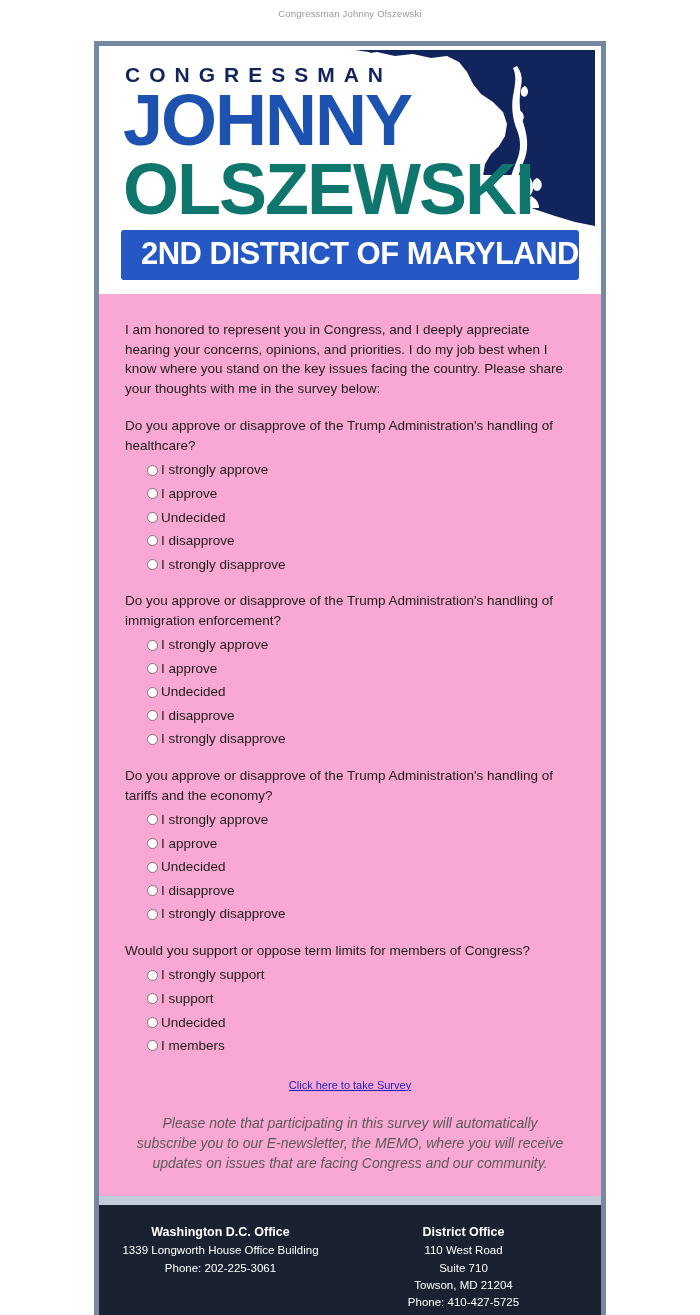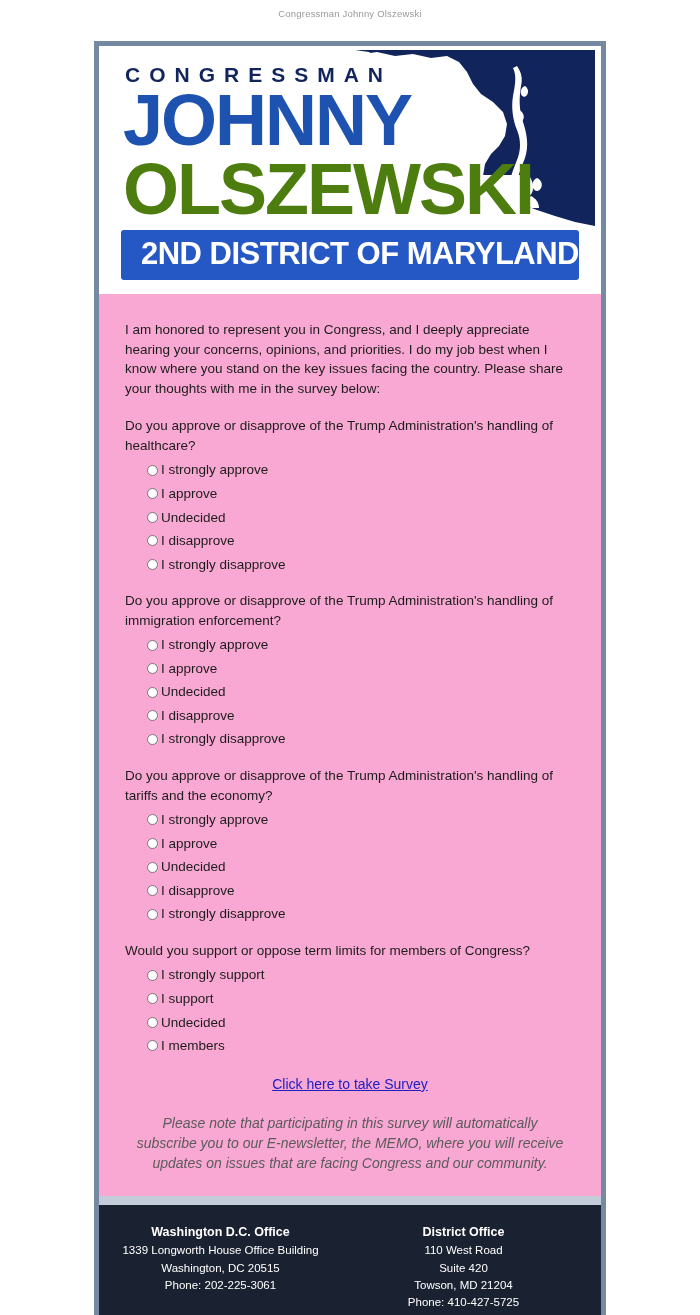--- a/index.html
+++ b/index.html
@@ -61,21 +61,21 @@
     color: #1d52b0;
     line-height: .94;
     padding-left: 2px;
     position: relative;
     z-index: 2;
   }
   .name-last {
     font-size: 72px;
     font-weight: bold;
     letter-spacing: -2px;
-    color: #4d7c0f;
+    color: #0f766e;
     line-height: .95;
     padding-left: 2px;
     position: relative;
     z-index: 3;
   }
   .district-bar {
     margin-top: 7px;
     background: #2558c4;
     color: #ffffff;
     font-size: 31px;
@@ -145,21 +145,21 @@
     border: 2px solid #1a1a1a;
     padding: 2px 14px;
     cursor: pointer;
     border-radius: 0;
   }
   .survey-link-wrap {
     text-align: center;
     margin: 20px 0 0 0;
   }
   .survey-link {
-    font-size: 14px;
+    font-size: 11px;
     color: #2020c0;
   }
   .disclaimer {
     font-size: 14px;
     font-style: italic;
     color: #5b5b5b;
     text-align: center;
     line-height: 1.45;
     margin: 20px 6px 14px 6px;
   }
@@ -342,27 +342,26 @@
 
     <p class="disclaimer">Please note that participating in this survey will automatically subscribe you to our E-newsletter, the MEMO, where you will receive updates on issues that are facing Congress and our community.</p>
   </div>
 
   <div class="footer-divider"></div>
 
   <div class="footer">
     <div class="office">
       <div class="office-title">Washington D.C. Office</div>
       <div>1339 Longworth House Office Building</div>
-      <div>Washington, DC 20515</div>
       <div>Phone: 202-225-3061</div>
     </div>
     <div class="office">
       <div class="office-title">District Office</div>
       <div>110 West Road</div>
-      <div>Suite 420</div>
+      <div>Suite 710</div>
       <div>Towson, MD 21204</div>
       <div>Phone: 410-427-5725</div>
     </div>
   </div>
 </div>
 
 <div class="bottom-links">
   <a href="#">Unsubscribe</a><span class="sep">|</span><a href="#">Privacy Policy</a>
 </div>
 

